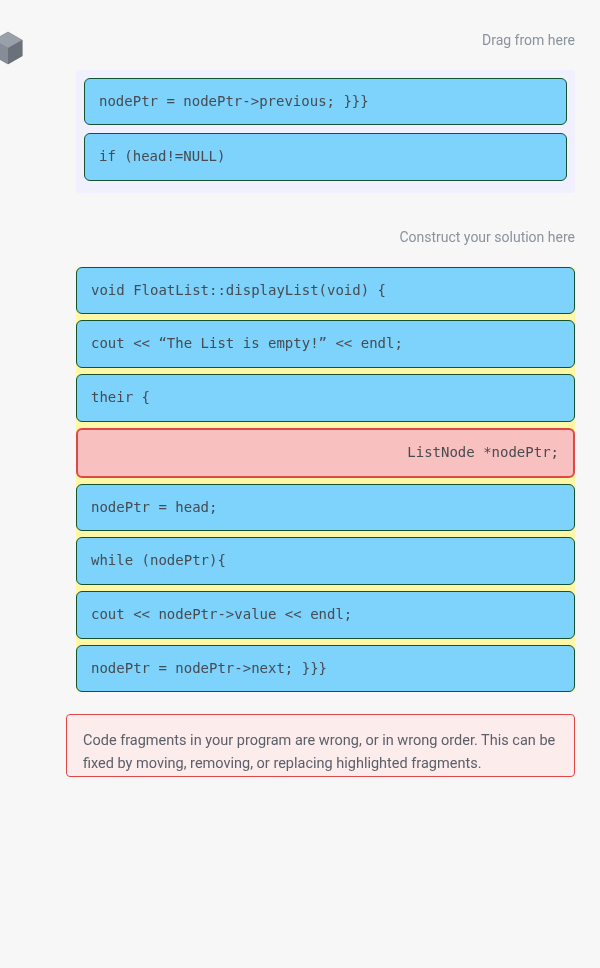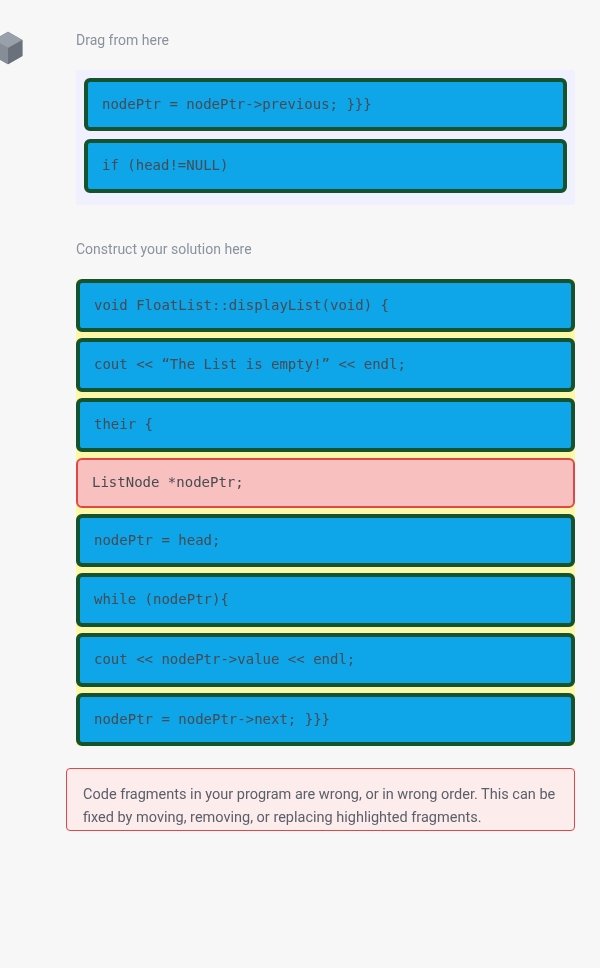--- a/index.html
+++ b/index.html
@@ -30,30 +30,31 @@
   }
   .instructions {
     color: #6b7280;
     margin-bottom: 26px;
     padding-right: 10px;
   }
   .section-label {
     color: #8a929c;
     font-size: 14px;
     margin: 0 0 18px 10px;
+    text-align: right;
   }
   .drag-source {
     background: #f1f0ff;
     padding: 8px 8px 8px 8px;
     border-radius: 2px;
     margin: 0 0 34px 10px;
   }
   .code-block {
-    background: #0ea5e9;
-    border: 4px solid #14532d;
+    background: #7dd3fc;
+    border: 1px solid #14532d;
     border-radius: 6px;
     padding: 12px 14px;
     font-family: "Menlo", "Consolas", monospace;
     font-size: 14px;
     color: #474b52;
     margin-bottom: 8px;
     cursor: move;
   }
   .drag-source .code-block:last-child { margin-bottom: 4px; }
   .solution-area {
@@ -62,20 +63,21 @@
     border-radius: 2px;
     margin: 0 0 22px 10px;
   }
   .solution-area .code-block {
     margin-bottom: 6px;
   }
   .solution-area .code-block:last-child { margin-bottom: 0; }
   .code-block.error {
     background: #f9c0c0;
     border: 2px solid #e04848;
+    text-align: right;
   }
   .feedback-box {
     background: #fdecec;
     border: 1px solid #e04848;
     border-radius: 4px;
     padding: 14px 16px 0 16px;
     margin: 0 0 0 0;
     color: #5a6069;
     font-size: 14.5px;
     line-height: 1.6;

